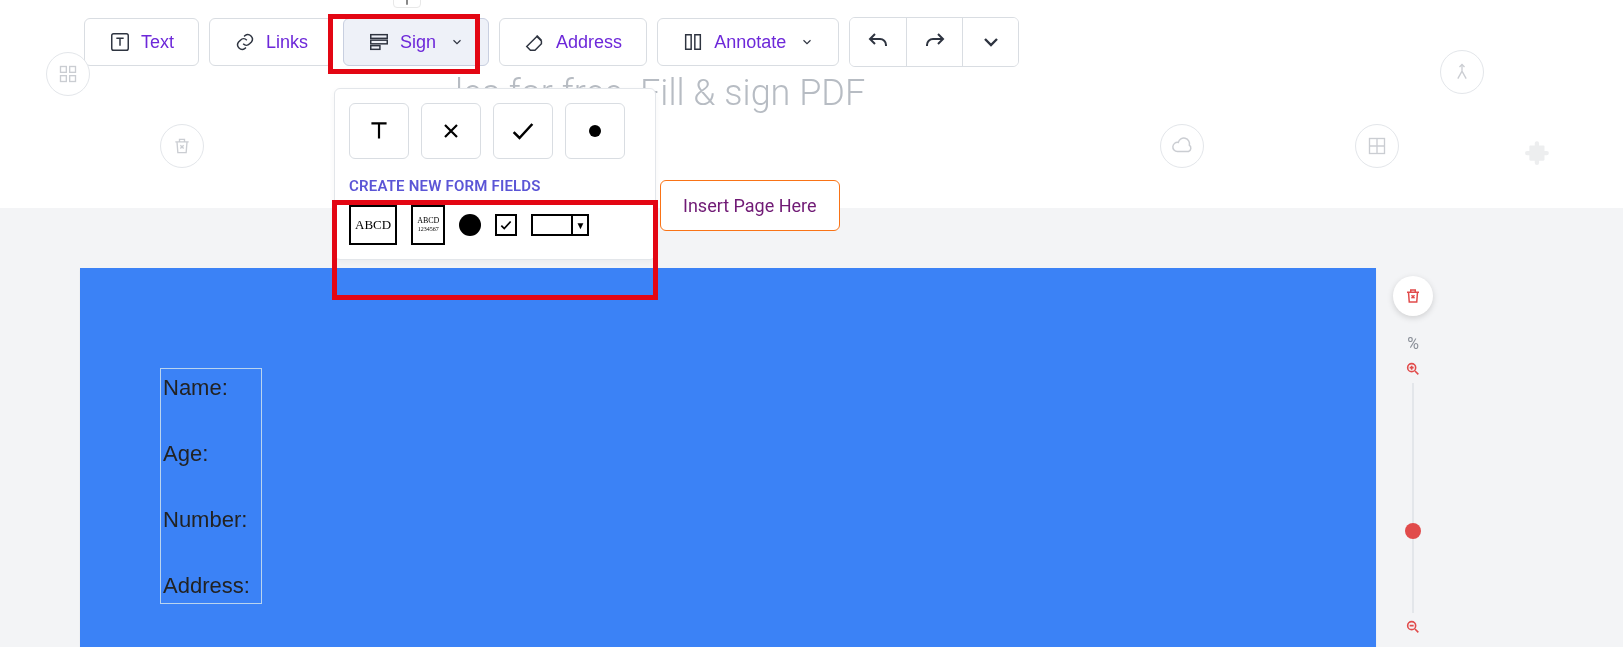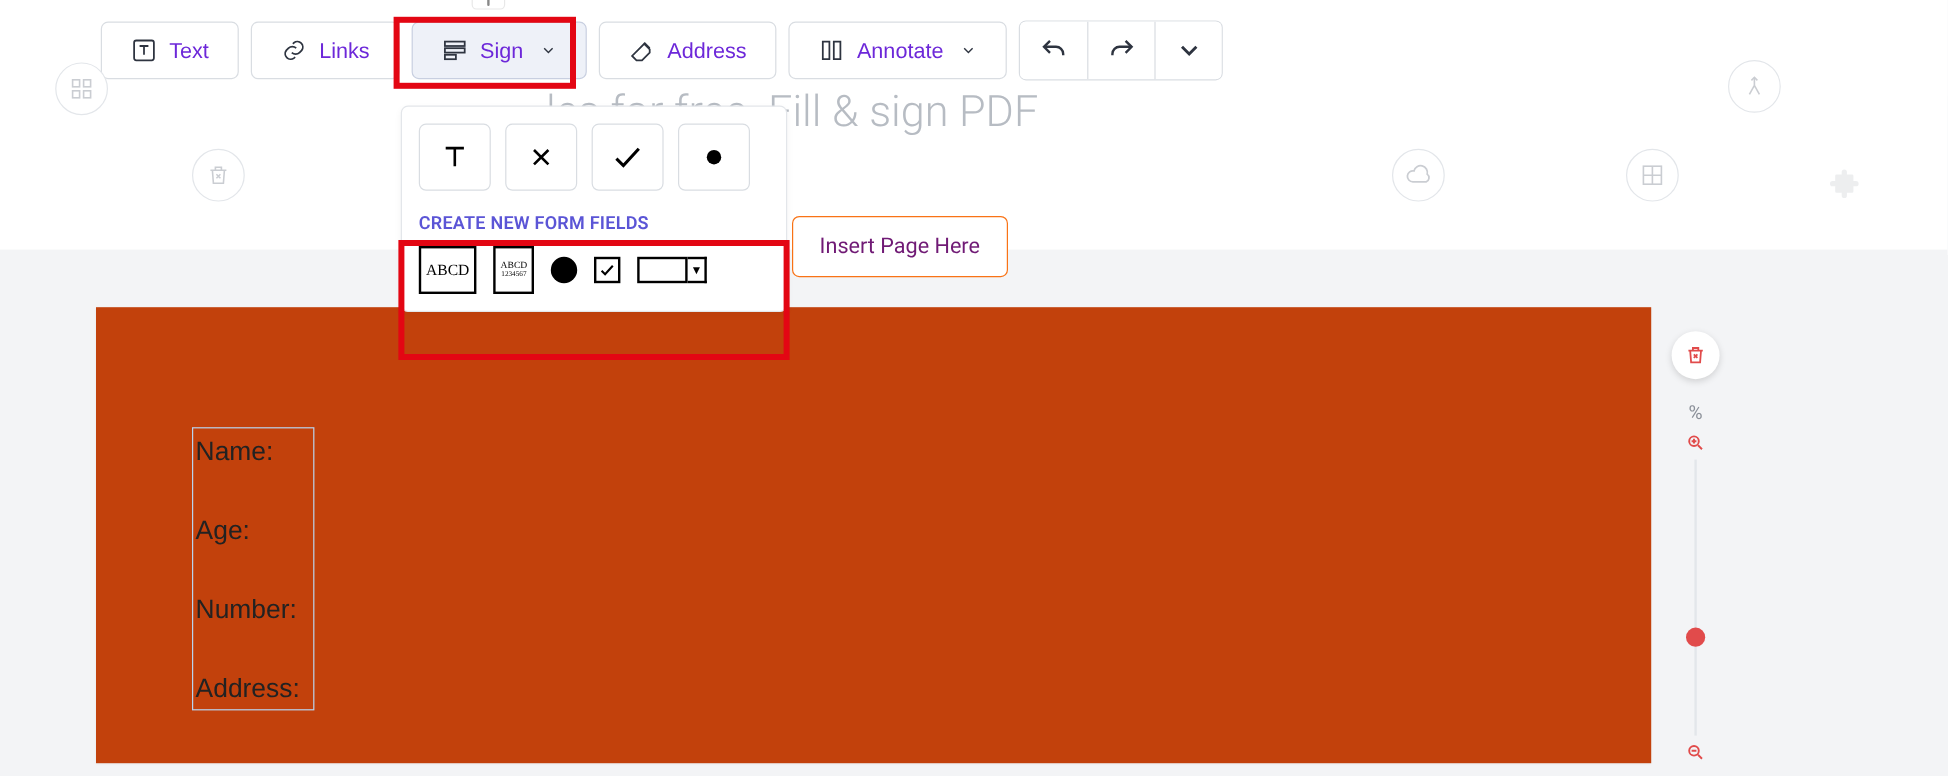--- a/index.html
+++ b/index.html
@@ -225,24 +225,24 @@
     left: 0;
     top: 208px;
     right: 0;
     bottom: 0;
     background: #f3f4f6;
   }
 
   .document {
     position: absolute;
     left: 80px;
-    top: 48px;
+    top: 60px;
     width: 1296px;
     height: 380px;
-    background: #c2410c;
+    background: #3b82f6;
     box-shadow: 0 1px 2px rgba(0,0,0,.05);
   }
 
   .doc-text-frame {
     position: absolute;
     left: 80px;
     top: 100px;
     width: 102px;
     border: 1px solid #b9d4ef;
     padding: 6px 2px 2px 2px;

